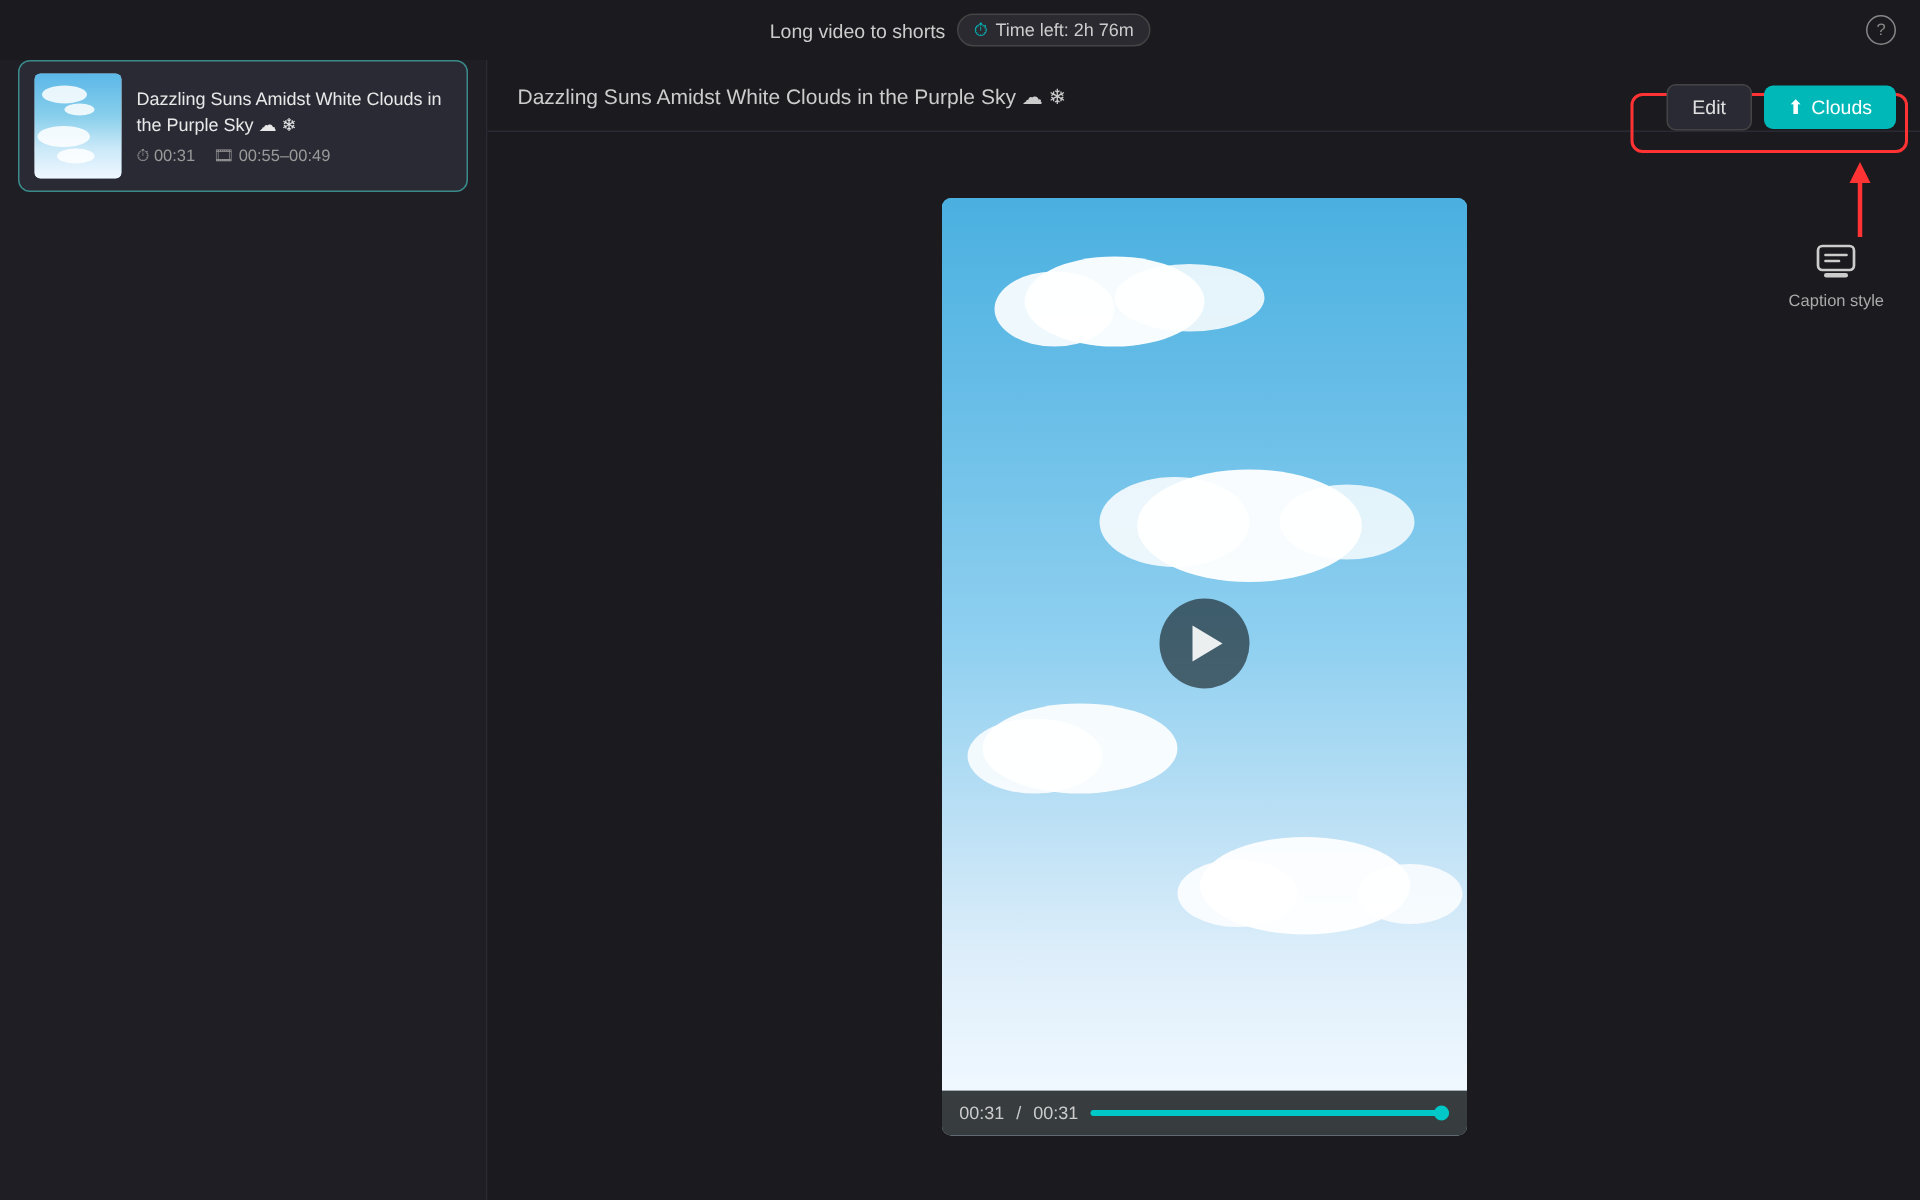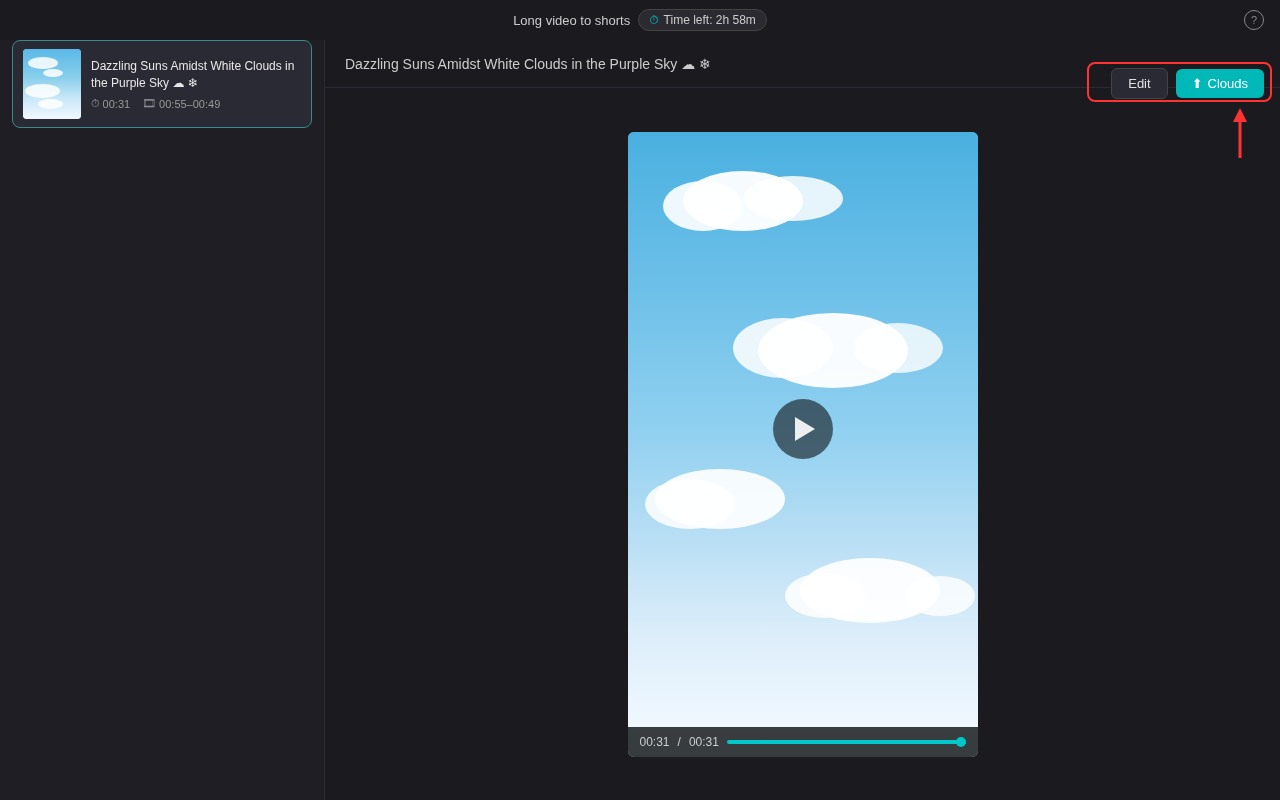--- a/index.html
+++ b/index.html
@@ -306,37 +306,37 @@
     .caption-style-label {
       font-size: 11px;
       color: #aaa;
       text-align: center;
       line-height: 1.3;
     }
 
     
     .top-right-area {
       position: absolute;
-      top: 28px;
+      top: 16px;
       right: 16px;
       display: flex;
       align-items: center;
       gap: 8px;
       z-index: 10;
     }
   </style>
 </head>
 <body>
 
 <div class="top-bar">
   <div class="top-bar-title">
     <span>Long video to shorts</span>
     <div class="time-left-badge">
       <span class="clock-icon">⏱</span>
-      <span>Time left: 2h 58m</span>
+      <span>Time left: 2h 76m</span>
     </div>
   </div>
   <div class="help-icon-top">?</div>
 </div>
 
 <div class="main-layout">
 
   <div class="sidebar">
     <div class="shorts-list">
       <div class="short-item">
@@ -380,20 +380,31 @@
       </button>
     </div>
 
     <div class="highlight-box"></div>
 
     <svg class="red-arrow" viewBox="0 0 20 50" xmlns="http://www.w3.org/2000/svg">
       <line x1="10" y1="50" x2="10" y2="8" stroke="#ff3333" stroke-width="3"></line>
       <polygon points="10,0 3,14 17,14" fill="#ff3333"></polygon>
     </svg>
 
+    <div class="caption-style-btn">
+      <div class="caption-style-icon">
+        <svg width="28" height="28" viewBox="0 0 28 28" fill="none" xmlns="http://www.w3.org/2000/svg">
+          <rect x="2" y="4" width="24" height="16" rx="3" stroke="#ccc" stroke-width="1.8" fill="none"></rect>
+          <rect x="6" y="22" width="16" height="3" rx="1.5" fill="#ccc"></rect>
+          <line x1="7" y1="10" x2="21" y2="10" stroke="#ccc" stroke-width="1.8" stroke-linecap="round"></line>
+          <line x1="7" y1="14" x2="16" y2="14" stroke="#ccc" stroke-width="1.8" stroke-linecap="round"></line>
+        </svg>
+      </div>
+      <span class="caption-style-label">Caption style</span>
+    </div>
 
     <div class="video-container">
       <div class="video-player">
         <div class="video-sky">
 
           <div style="position:absolute;inset:0;background:linear-gradient(180deg,#4ab0e0 0%,#6bbfe8 25%,#90d0f0 50%,#bce0f5 70%,#ddeefa 85%,#f0f8ff 100%);"></div>
 
           <div style="position:absolute;top:5%;left:10%;width:200px;height:80px;">
             <div style="position:absolute;background:rgba(255,255,255,0.95);border-radius:50%;width:120px;height:60px;top:10px;left:20px;"></div>
             <div style="position:absolute;background:rgba(255,255,255,0.9);border-radius:50%;width:80px;height:50px;top:20px;left:0;"></div>

